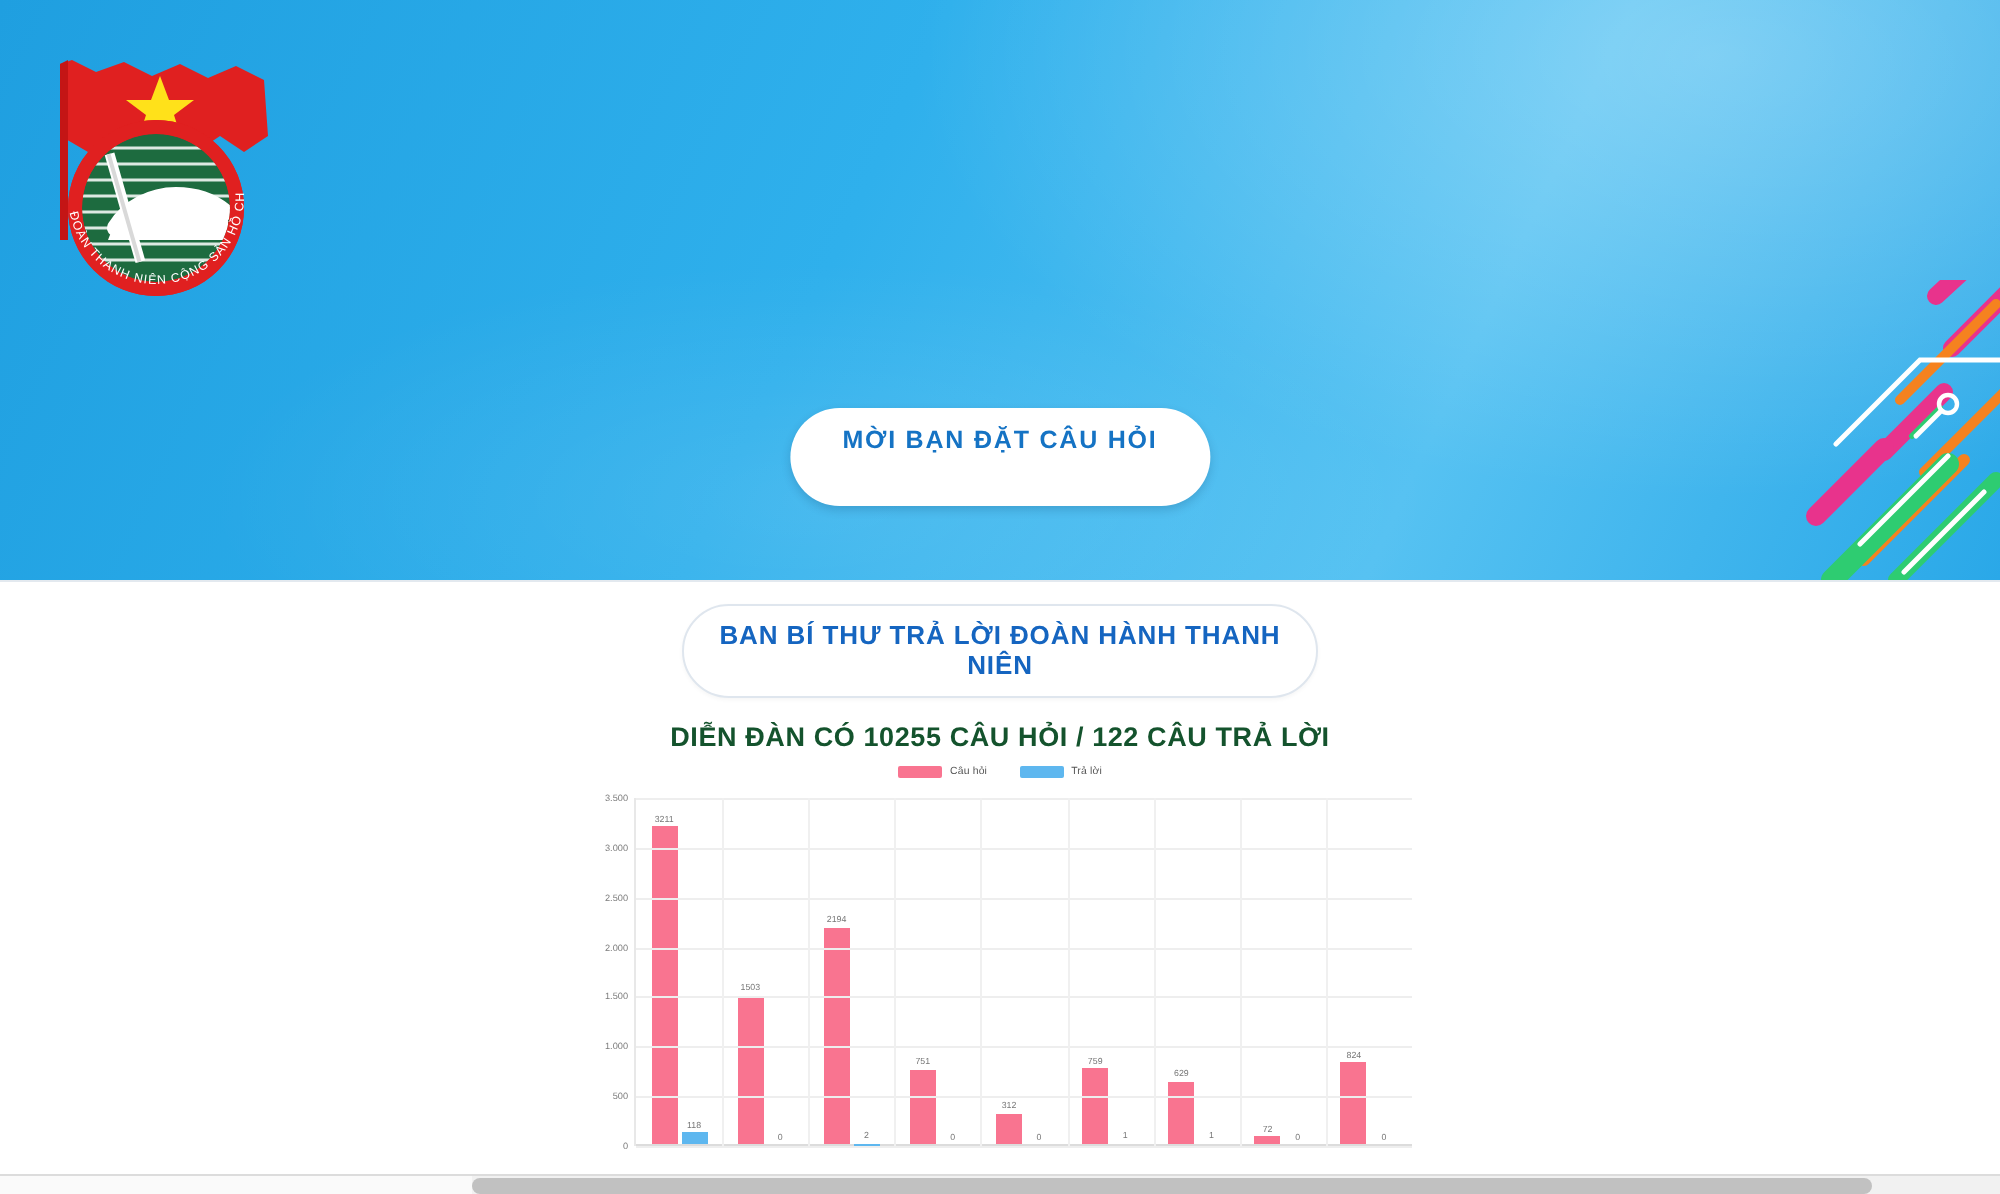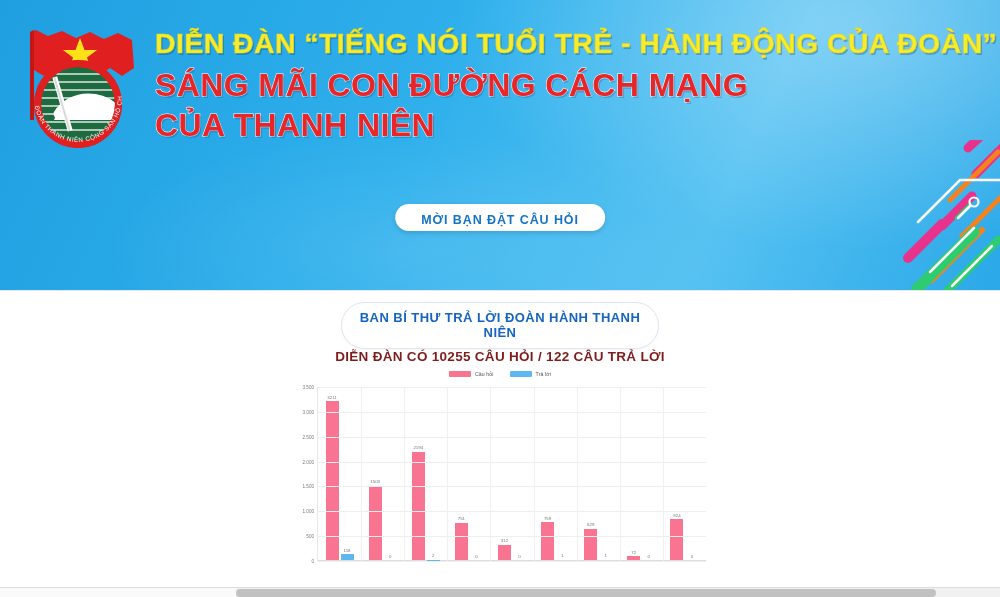--- a/index.html
+++ b/index.html
@@ -71,21 +71,21 @@
   
   .cta {
     position: absolute;
     left: 50%; top: 204px;
     transform: translateX(-50%);
     background: #ffffff;
     color: #1573c4;
     font-size: 12.5px;
     font-weight: 800;
     letter-spacing: .9px;
-    padding: 9px 26px 4px;
+    padding: 9px 26px 26px;
     border: none;
     border-radius: 999px;
     box-shadow: 0 2px 5px rgba(0,40,80,.18);
     cursor: pointer;
     white-space: nowrap;
   }
 
   
   .deco { position: absolute; right: 0; bottom: 0; width: 110px; height: 150px; }
 
@@ -106,22 +106,23 @@
     padding: 7px 10px 8px;
     color: #1565c0;
     font-size: 13px;
     font-weight: 800;
     letter-spacing: .45px;
     background: #fff;
     box-shadow: 0 1px 2px rgba(0,0,0,.04);
     cursor: pointer;
   }
   .sub-count {
+    margin-top: 12px;
     text-align: center;
-    color: #7f1d1d;
+    color: #14532d;
     font-size: 13.5px;
     font-weight: 700;
     letter-spacing: .3px;
   }
 
   
   .legend {
     margin-top: 7px;
     display: flex;
     justify-content: center;
@@ -263,25 +264,20 @@
       <rect x="46" y="60" width="5" height="56" transform="rotate(-16 48 88)" fill="#ffffff"></rect>
       <rect x="47" y="60" width="2" height="56" transform="rotate(-16 48 88)" fill="#d9d9d9"></rect>
     </g>
 
     <circle cx="64" cy="88" r="40.5" fill="none" stroke="#e02020" stroke-width="7"></circle>
     <text font-size="6.2" fill="#ffffff" font-family="Liberation Sans, sans-serif" letter-spacing="0.6">
       <textPath href="#arcpath" startOffset="6%">ĐOÀN THANH NIÊN CỘNG SẢN HỒ CHÍ MINH</textPath>
     </text>
   </svg>
 
-  <div class="titles">
-    <div class="line1">DIỄN ĐÀN “TIẾNG NÓI TUỔI TRẺ - HÀNH ĐỘNG CỦA ĐOÀN”</div>
-    <div class="line2">SÁNG MÃI CON ĐƯỜNG CÁCH MẠNG</div>
-    <div class="line3">CỦA THANH NIÊN</div>
-  </div>
 
   <button class="cta">MỜI BẠN ĐẶT CÂU HỎI</button>
 
   <svg class="deco" viewBox="0 0 110 150">
     <g stroke-linecap="round" fill="none">
       <line x1="78" y1="8" x2="104" y2="-16" stroke="#e8338c" stroke-width="9"></line>
       <line x1="86" y1="34" x2="118" y2="2" stroke="#e8338c" stroke-width="9"></line>
       <line x1="52" y1="86" x2="82" y2="56" stroke="#e8338c" stroke-width="9"></line>
       <line x1="18" y1="118" x2="52" y2="84" stroke="#e8338c" stroke-width="10"></line>
       <line x1="60" y1="60" x2="108" y2="12" stroke="#f5821f" stroke-width="5"></line>

